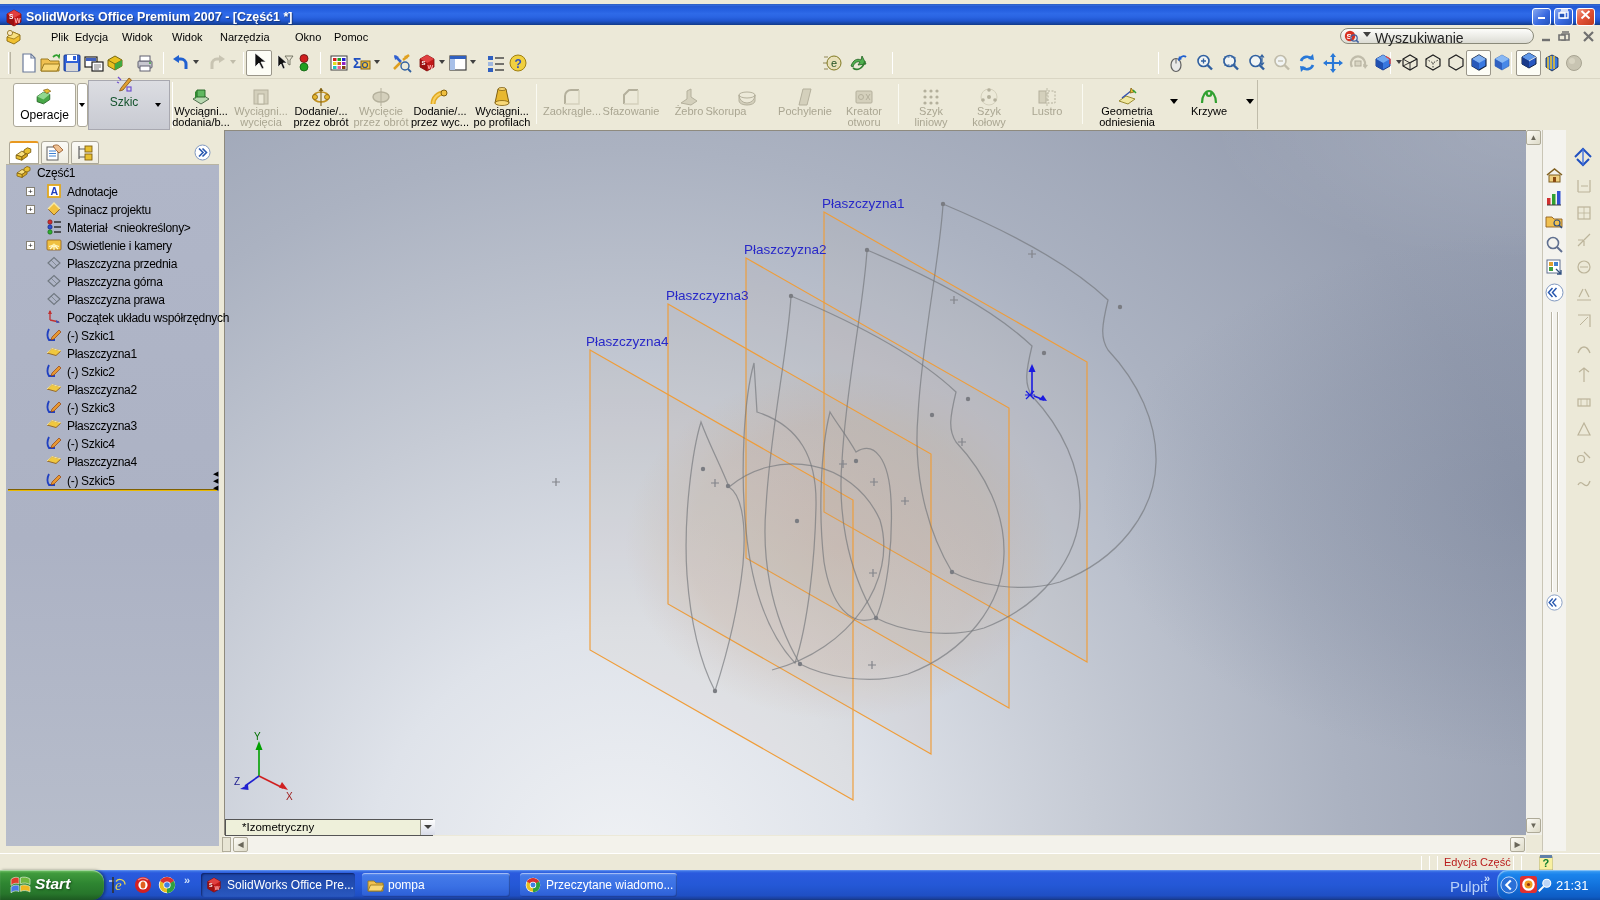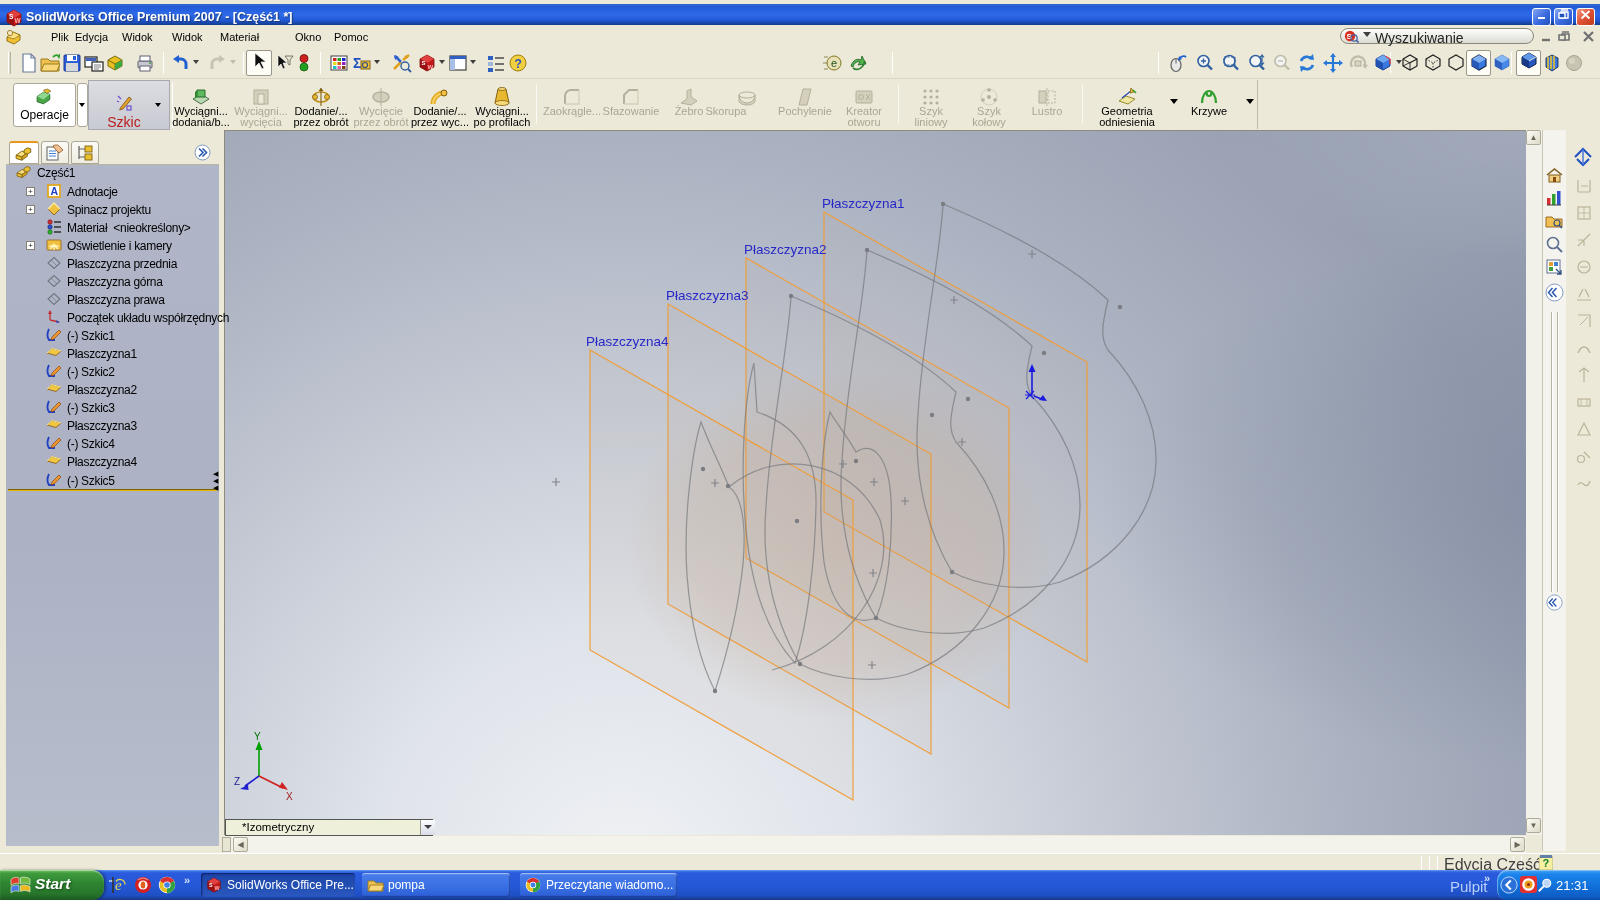--- a/index.html
+++ b/index.html
@@ -153,21 +153,21 @@
 <div id="menu" class="abs">
 <svg class="abs" style="left:5px;top:1px" width="18" height="18" viewBox="0 0 18 18">
 <path d="M2,9 L8,4 L15,7 L15,12 L9,16 L2,13 Z" fill="#f0c030" stroke="#8a6a10" stroke-width="0.9"></path>
 <path d="M2,9 L8,4 L15,7 L9,11 Z" fill="#f8e080" stroke="#8a6a10" stroke-width="0.7"></path>
 <circle cx="5" cy="5" r="2.6" fill="#f8e8c0" stroke="#8a6a10" stroke-width="0.8"></circle>
 </svg>
 <div class="mi" style="left:51px">Plik</div>
 <div class="mi" style="left:75px">Edycja</div>
 <div class="mi" style="left:122px">Widok</div>
 <div class="mi" style="left:172px">Widok</div>
-<div class="mi" style="left:220px">Materiał</div>
+<div class="mi" style="left:220px">Narzędzia</div>
 <div class="mi" style="left:295px">Okno</div>
 <div class="mi" style="left:334px">Pomoc</div>
 <div class="abs" style="left:1340px;top:1px;width:194px;height:16px;border:1px solid #8a8a7a;border-radius:9px;background:linear-gradient(180deg,#fdfdfb,#dcdcd4)">
 <svg class="abs" style="left:3px;top:1px" width="15" height="13" viewBox="0 0 15 13">
           <circle cx="6" cy="6" r="5.2" fill="#d83020"></circle>
           <text x="2.6" y="8.8" font-size="8" fill="#fff" font-weight="bold">S</text>
           <circle cx="10" cy="8" r="3.2" fill="none" stroke="#4060a0" stroke-width="1.2"></circle>
           <path d="M12,10 L14.6,12.6" stroke="#4060a0" stroke-width="1.6"></path>
         </svg>
 <span class="abs" style="left:22px;top:3px;width:0;height:0;border-left:4px solid transparent;border-right:4px solid transparent;border-top:5px solid #404040"></span>
@@ -395,21 +395,21 @@
 <div class="abs" style="left:88px;top:80px;width:82px;height:50px;background:linear-gradient(180deg,#dcdde2,#c8cad2);border:1px solid #a8a8b0"></div>
 <div class="rtab" style="left:13px;top:83px;width:63px;background:#fff">
 <svg style="margin-top:3px" width="21" height="21" viewBox="0 0 20 20">
         <path d="M3,9 L9,5 L15,7 L15,12 L9,16 L3,14 Z" fill="#48a848" stroke="#206020" stroke-width="0.8"></path>
         <path d="M3,9 L9,12 L15,7 L9,5 Z" fill="#90d890"></path>
         <path d="M9,3 l4,-1 3,2 -4,2 Z" fill="#e8c030" stroke="#806010" stroke-width="0.7"></path>
       </svg>
 <div style="margin-top:-3px">Operacje</div></div>
 <div class="rtab" style="left:77px;top:83px;width:11px;background:#fff"></div>
 <span class="abs" style="left:79px;top:103px;width:0;height:0;border-left:3.5px solid transparent;border-right:3.5px solid transparent;border-top:4.5px solid #000"></span>
-<div class="abs" style="left:96px;top:91px;width:56px;text-align:center;font-size:14px;color:#b91c1c">
+<div class="abs" style="left:96px;top:72px;width:56px;text-align:center;font-size:12px;color:#14532d">
 <svg style="margin-top:2px" width="20" height="20" viewBox="0 0 20 20">
         <path d="M7,14 L15,4 l2.5,2 L9,16 l-3.5,1 Z" fill="#e0a030" stroke="#805010" stroke-width="0.8"></path>
         <path d="M4,3 l3,3 M3,8 l2,1" stroke="#7050d0" stroke-width="1.3"></path>
         <rect x="13" y="13" width="4" height="4" fill="none" stroke="#7050d0" stroke-width="1.2"></rect>
       </svg>
 <div style="margin-top:-2px">Szkic</div></div>
 <span class="abs" style="left:155px;top:103px;width:0;height:0;border-left:3.5px solid transparent;border-right:3.5px solid transparent;border-top:4.5px solid #000"></span>
 <div class="abs" style="left:172px;top:82px;width:1px;height:46px;background:#b8b4a2;border-right:1px solid #fff"></div>
 <svg class="abs" style="left:189px;top:85px" width="24" height="24" viewBox="0 0 24 24">
       <path d="M4,14 L12,9 L20,14 L12,19 Z" fill="#b8d8b0" stroke="#406040" stroke-width="0.9"></path>
@@ -725,21 +725,21 @@
     </svg>
 <svg class="abs" style="left:1574px;top:473px" width="20" height="20" viewBox="0 0 20 20">
       <path d="M4,12 c4,-8 8,8 12,-4" fill="none" stroke="#bcb49a" stroke-width="1.3"></path>
     </svg>
 <div id="status" class="abs"></div>
 <div class="scell" style="left:1421px"></div>
 <div class="scell" style="left:1429px"></div>
 <div class="scell" style="left:1437px"></div>
 <div class="scell" style="left:1513px"></div>
 <div class="scell" style="left:1521px"></div>
-<div class="abs" style="left:1444px;top:856px;font-size:16px;color:#404040">Edycja Część</div>
+<div class="abs" style="left:1444px;top:856px;font-size:11px;color:#b91c1c">Edycja Część</div>
 <svg class="abs" style="left:1539px;top:855px" width="14" height="15" viewBox="0 0 14 15">
       <rect x="0" y="2" width="14" height="13" fill="#f8f0a0" stroke="#a0a080" stroke-width="0.8"></rect>
       <rect x="1" y="0" width="12" height="3" fill="#6080a8"></rect>
       <text x="3.5" y="12" font-size="11" font-weight="bold" fill="#108030">?</text>
     </svg>
 <div id="taskbar" class="abs"></div>
 <div class="abs" style="left:0;top:870px;width:104px;height:30px;border-radius:0 12px 12px 0;background:linear-gradient(180deg,#6cbf60 0%,#3f9a3c 12%,#2e8531 45%,#27752b 80%,#1d5a21 100%);box-shadow:inset 0 1px 1px rgba(255,255,255,.45), 2px 0 3px rgba(0,20,0,.4)">
 <svg class="abs" style="left:9px;top:4px" width="23" height="22" viewBox="0 0 23 22">
 <g stroke="#d8ecd0" stroke-width="0.7">
 <path d="M2,5.5 C4.5,3 8,2.8 10,4 L10,10 C8,8.8 4.5,9 2,11.5 Z" fill="#e03c2c"></path>

